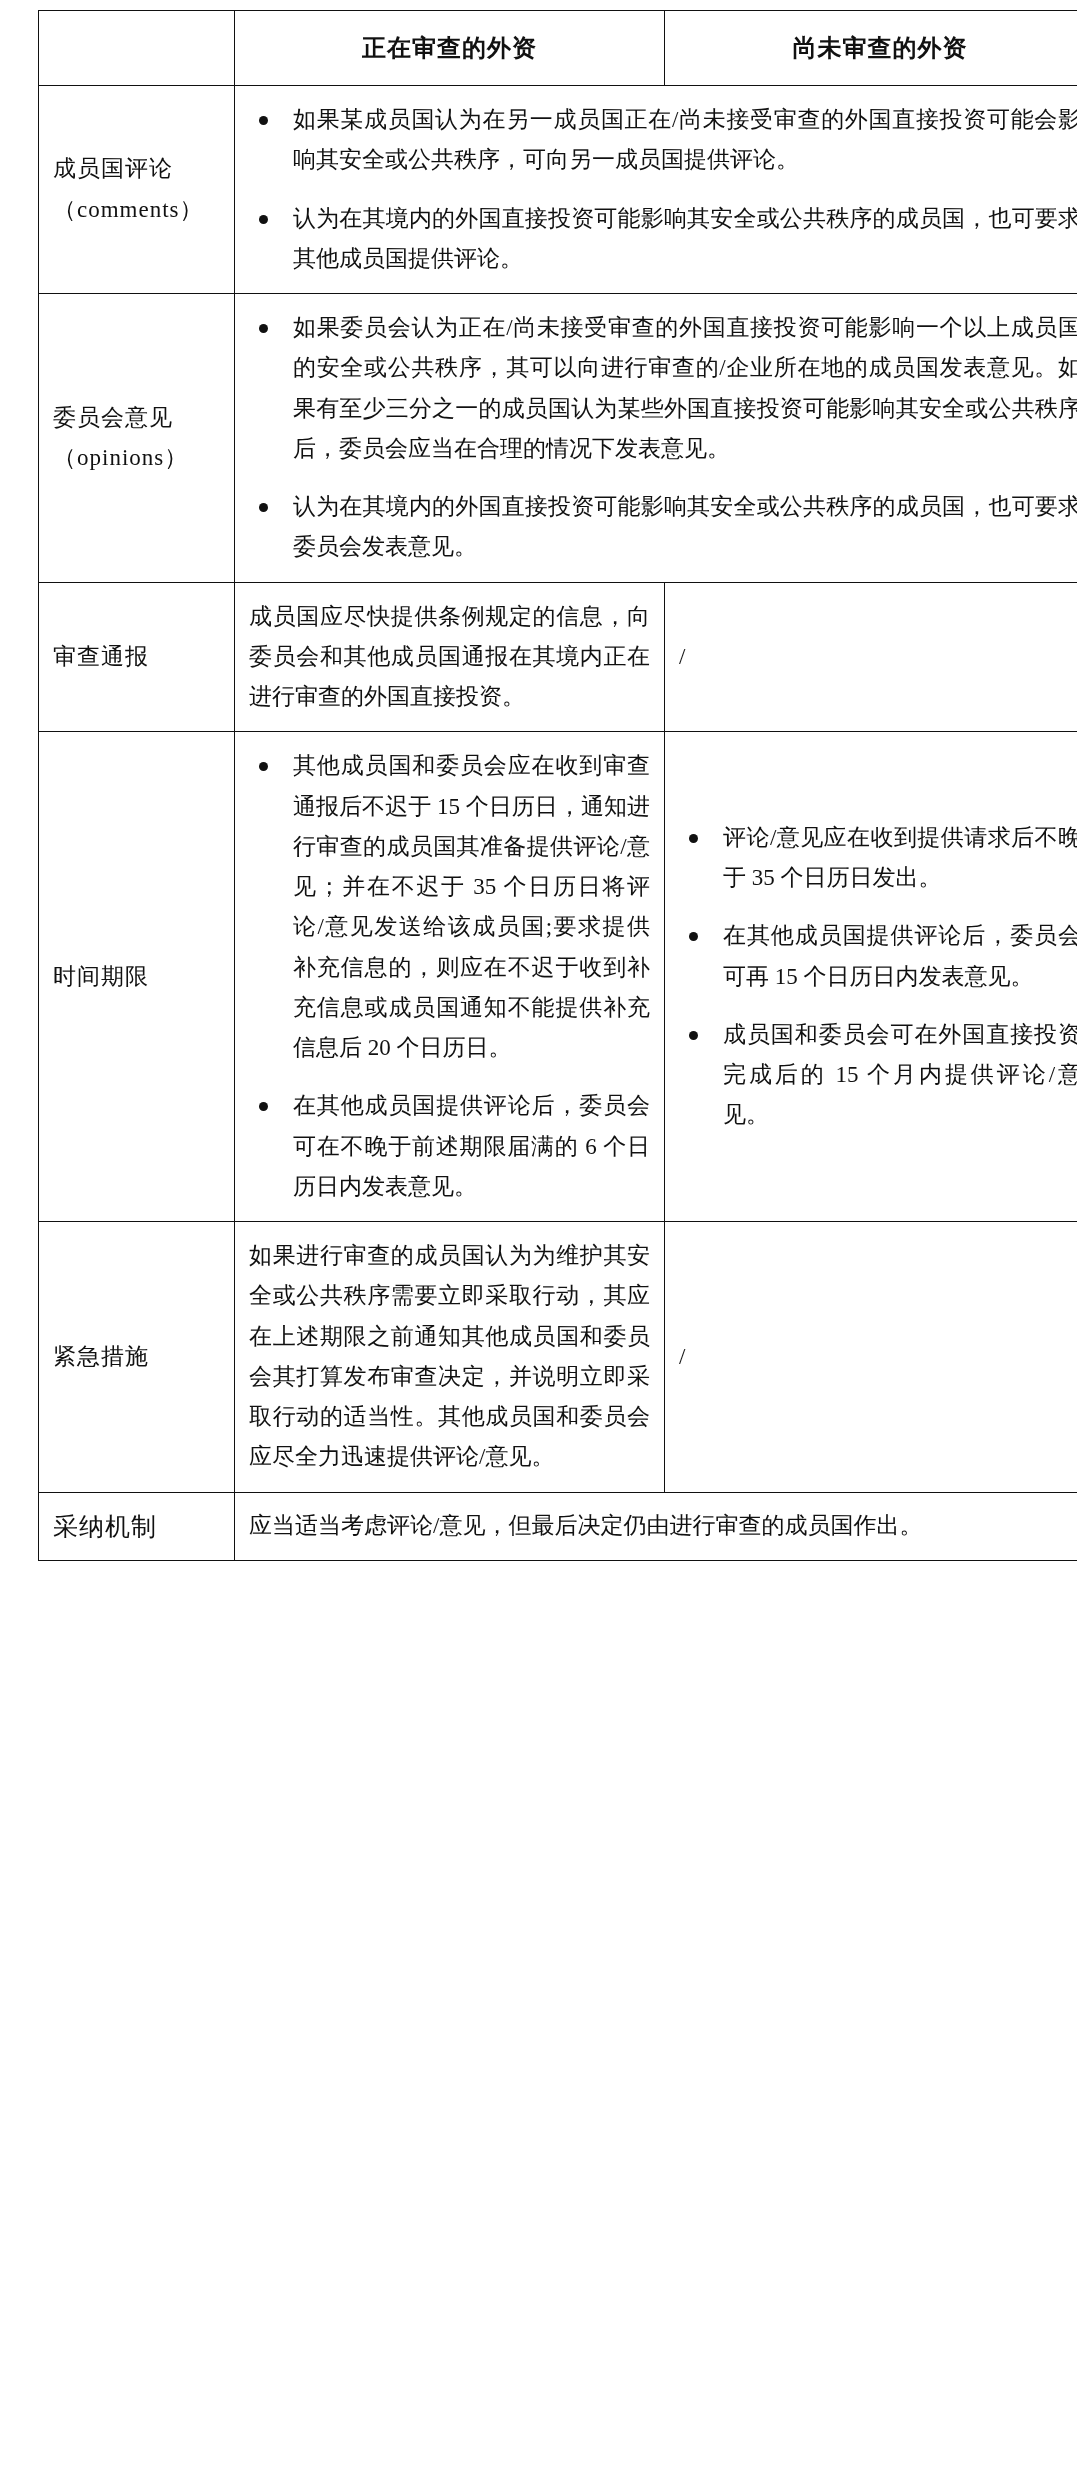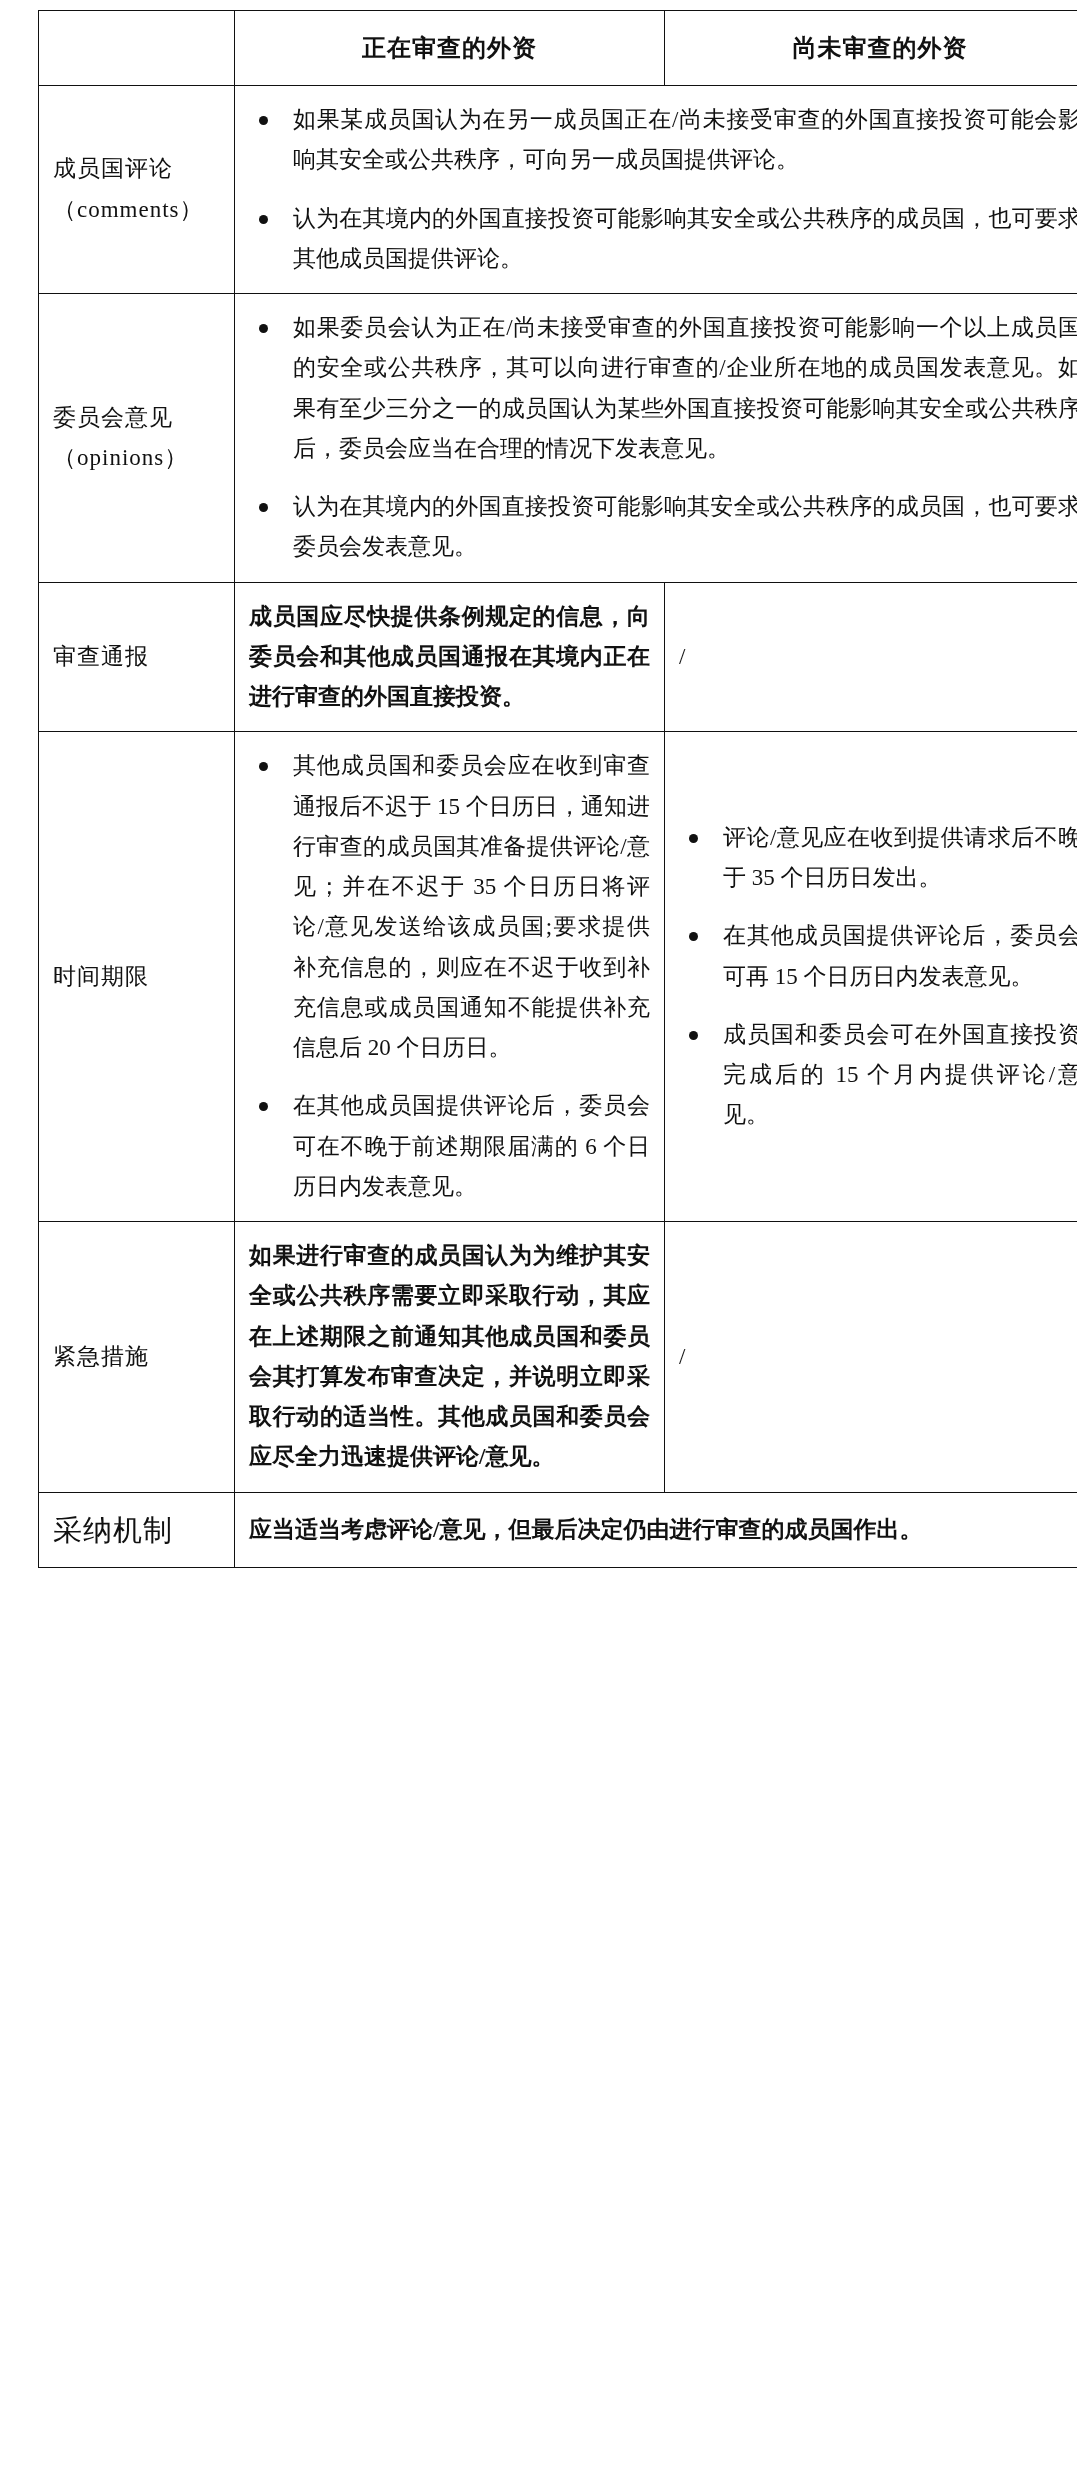--- a/index.html
+++ b/index.html
@@ -86,35 +86,34 @@
     top: 16px;
     width: 9px;
     height: 9px;
     background: #111111;
     border-radius: 50%;
   }
   .para {
     text-align: justify;
     text-justify: inter-ideograph;
     margin: 0;
-    font-weight: bold;
   }
   .narrow {
     padding-left: 2px;
     padding-right: 2px;
   }
   td.tight {
     line-height: 1.9;
   }
   tr.short td {
     padding-top: 12px;
     padding-bottom: 12px;
   }
   tr.short td.row-label {
-    font-size: 29px;
+    font-size: 25px;
   }
 </style>
 </head>
 <body>
 
 <div class="page">
   <table class="doc-table">
     <colgroup>
       <col class="c-label">
       <col class="c-mid">

